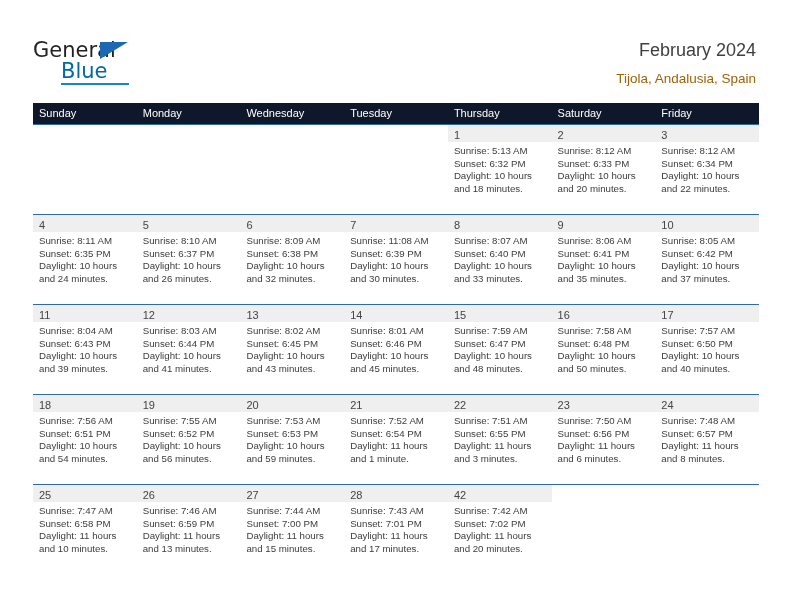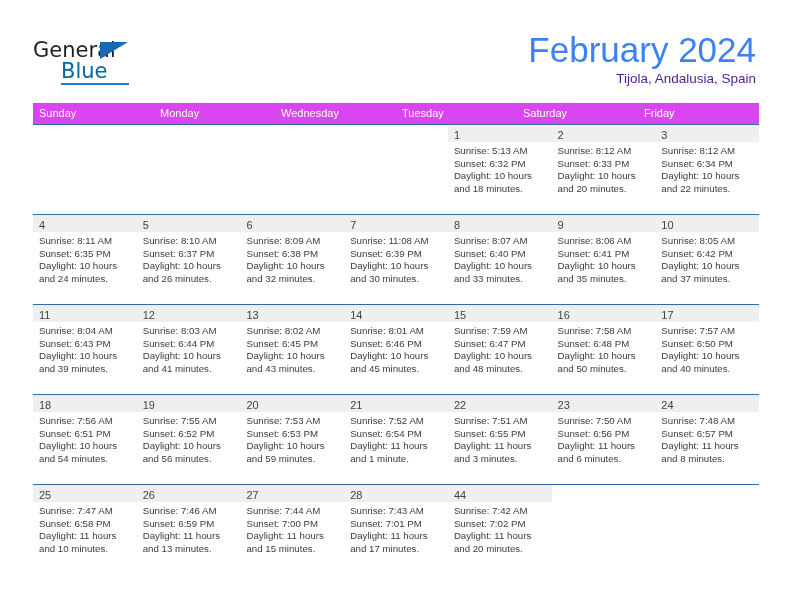--- a/index.html
+++ b/index.html
@@ -73,45 +73,45 @@
     background: #1b7fd4;
   }
 
   .title-block {
     position: absolute;
     right: 36px;
     top: 34px;
     text-align: right;
   }
   .month-title {
-    font-size: 35px;
-    color: #3b82f6;
+    font-size: 18px;
+    color: #404040;
     line-height: 32px;
     white-space: nowrap;
   }
   .location {
     font-size: 13.5px;
-    color: #4c1d95;
+    color: #a16207;
     line-height: 20px;
     margin-top: 3px;
     white-space: nowrap;
   }
 
   
   .calendar {
     position: absolute;
     left: 33px;
     top: 103px;
     width: 726px;
   }
   .weekday-row {
     display: flex;
     width: 726px;
     height: 21px;
-    background: #d946ef;
+    background: #0f172a;
   }
   .weekday {
     flex: 1 1 0;
     box-sizing: border-box;
     padding-left: 6px;
     font-size: 11px;
     line-height: 21px;
     color: #ffffff;
     overflow: hidden;
     white-space: nowrap;
@@ -174,20 +174,21 @@
     </div>
 
   </div>
 
   <div class="calendar">
     <div class="weekday-row" id="weekday-row">
         <div class="weekday">Sunday</div>
         <div class="weekday">Monday</div>
         <div class="weekday">Wednesday</div>
         <div class="weekday">Tuesday</div>
+        <div class="weekday">Thursday</div>
         <div class="weekday">Saturday</div>
         <div class="weekday">Friday</div>
       </div>
     <div id="weeks-container">
         <div class="week-row">
           <div class="day-cell empty"></div>
           <div class="day-cell empty"></div>
           <div class="day-cell empty"></div>
           <div class="day-cell empty"></div>
           <div class="day-cell">
@@ -444,21 +445,21 @@
           <div class="day-cell">
             <div class="day-number-band"><span class="day-number">28</span></div>
             <div class="day-body">
               <div class="day-line">Sunrise: 7:43 AM</div>
               <div class="day-line">Sunset: 7:01 PM</div>
               <div class="day-line">Daylight: 11 hours</div>
               <div class="day-line">and 17 minutes.</div>
             </div>
           </div>
           <div class="day-cell">
-            <div class="day-number-band"><span class="day-number">44</span></div>
+            <div class="day-number-band"><span class="day-number">42</span></div>
             <div class="day-body">
               <div class="day-line">Sunrise: 7:42 AM</div>
               <div class="day-line">Sunset: 7:02 PM</div>
               <div class="day-line">Daylight: 11 hours</div>
               <div class="day-line">and 20 minutes.</div>
             </div>
           </div>
           <div class="day-cell empty"></div>
           <div class="day-cell empty"></div>
         </div>

